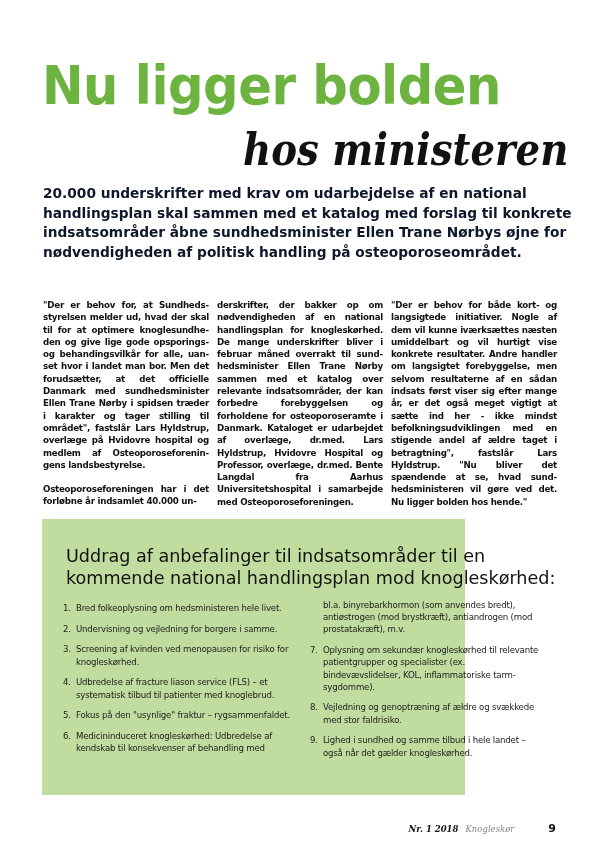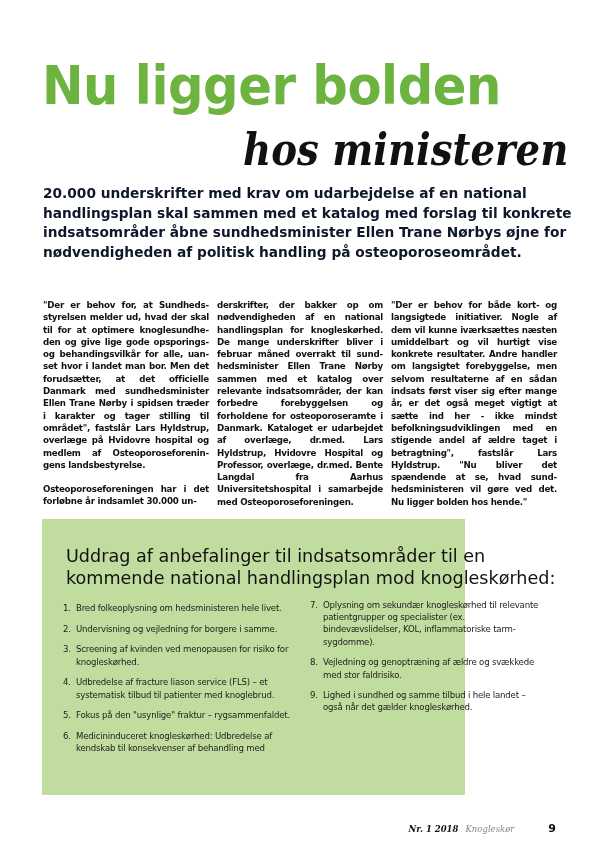--- a/index.html
+++ b/index.html
@@ -93,21 +93,21 @@
 <div class="lead">
   <p>20.000 underskrifter med krav om udarbejdelse af en national</p>
   <p>handlingsplan skal sammen med et katalog med forslag til konkrete</p>
   <p>indsatsområder åbne sundhedsminister Ellen Trane Nørbys øjne for</p>
   <p>nødvendigheden af politisk handling på osteoporoseområdet.</p>
 </div>
 
 <div class="columns">
   <div class="col">
     <p>"Der er behov for, at Sundheds­styrelsen melder ud, hvad der skal til for at optimere knoglesundhe­den og give lige gode opsporings­og behandingsvilkår for alle, uan­set hvor i landet man bor. Men det forudsætter, at det officielle Danmark med sundhedsminister Ellen Trane Nørby i spidsen træ­der i karakter og tager stilling til området", fastslår Lars Hyldstrup, overlæge på Hvidovre hospital og medlem af Osteoporoseforenin­gens landsbestyrelse.</p>
-    <p>Osteoporoseforeningen har i det forløbne år indsamlet 30.000 un-</p>
+    <p>Osteoporoseforeningen har i det forløbne år indsamlet 40.000 un-</p>
   </div>
   <div class="col">
     <p>derskrifter, der bakker op om nødvendigheden af en national handlingsplan for knogleskørhed. De mange underskrifter bliver i februar måned overrakt til sund­hedsminister Ellen Trane Nørby sammen med et katalog over relevante indsatsområder, der kan forbedre forebyggelsen og forholdene for osteoporoseramte i Danmark. Kataloget er udar­bejdet af overlæge, dr.med. Lars Hyldstrup, Hvidovre Hospital og Professor, overlæge, dr.med. Bente Langdal fra Aarhus Universitetshospital i samarbejde med Osteoporoseforeningen.</p>
   </div>
   <div class="col">
     <p>"Der er behov for både kort- og langsigtede initiativer. Nogle af dem vil kunne iværksættes næ­sten umiddelbart og vil hurtigt vise konkrete resultater. Andre handler om langsigtet forebyg­gelse, men selvom resultaterne af en sådan indsats først viser sig efter mange år, er det også meget vigtigt at sætte ind her - ikke mindst befolkningsudvik­lingen med en stigende andel af ældre taget i betragtning", fast­slår Lars Hyldstrup. "Nu bliver det spændende at se, hvad sund­hedsministeren vil gøre ved det. Nu ligger bolden hos hende."</p>
   </div>
 </div>
 
 <div class="box">
@@ -137,20 +137,21 @@
       <span class="num">5.</span>
       <span class="txt">Fokus på den "usynlige" fraktur – rygsammen­faldet.</span>
     </div>
     <div class="rec">
       <span class="num">6.</span>
       <span class="txt">Medicininduceret knogleskørhed: Udbredelse af kendskab til konsekvenser af behandling med</span>
     </div>
   </div>
 
   <div class="rec-list rec-right">
+    <div class="cont">bl.a. binyrebarkhormon (som anvendes bredt), antiøstrogen (mod brystkræft), antiandrogen (mod prostatakræft), m.v.</div>
     <div class="rec">
       <span class="num">7.</span>
       <span class="txt">Oplysning om sekundær knogleskørhed til relevante patientgrupper og specialister (ex. bindevævslidelser, KOL, inflammatoriske tarm­sygdomme).</span>
     </div>
     <div class="rec">
       <span class="num">8.</span>
       <span class="txt">Vejledning og genoptræning af ældre og svæk­kede med stor faldrisiko.</span>
     </div>
     <div class="rec">
       <span class="num">9.</span>

